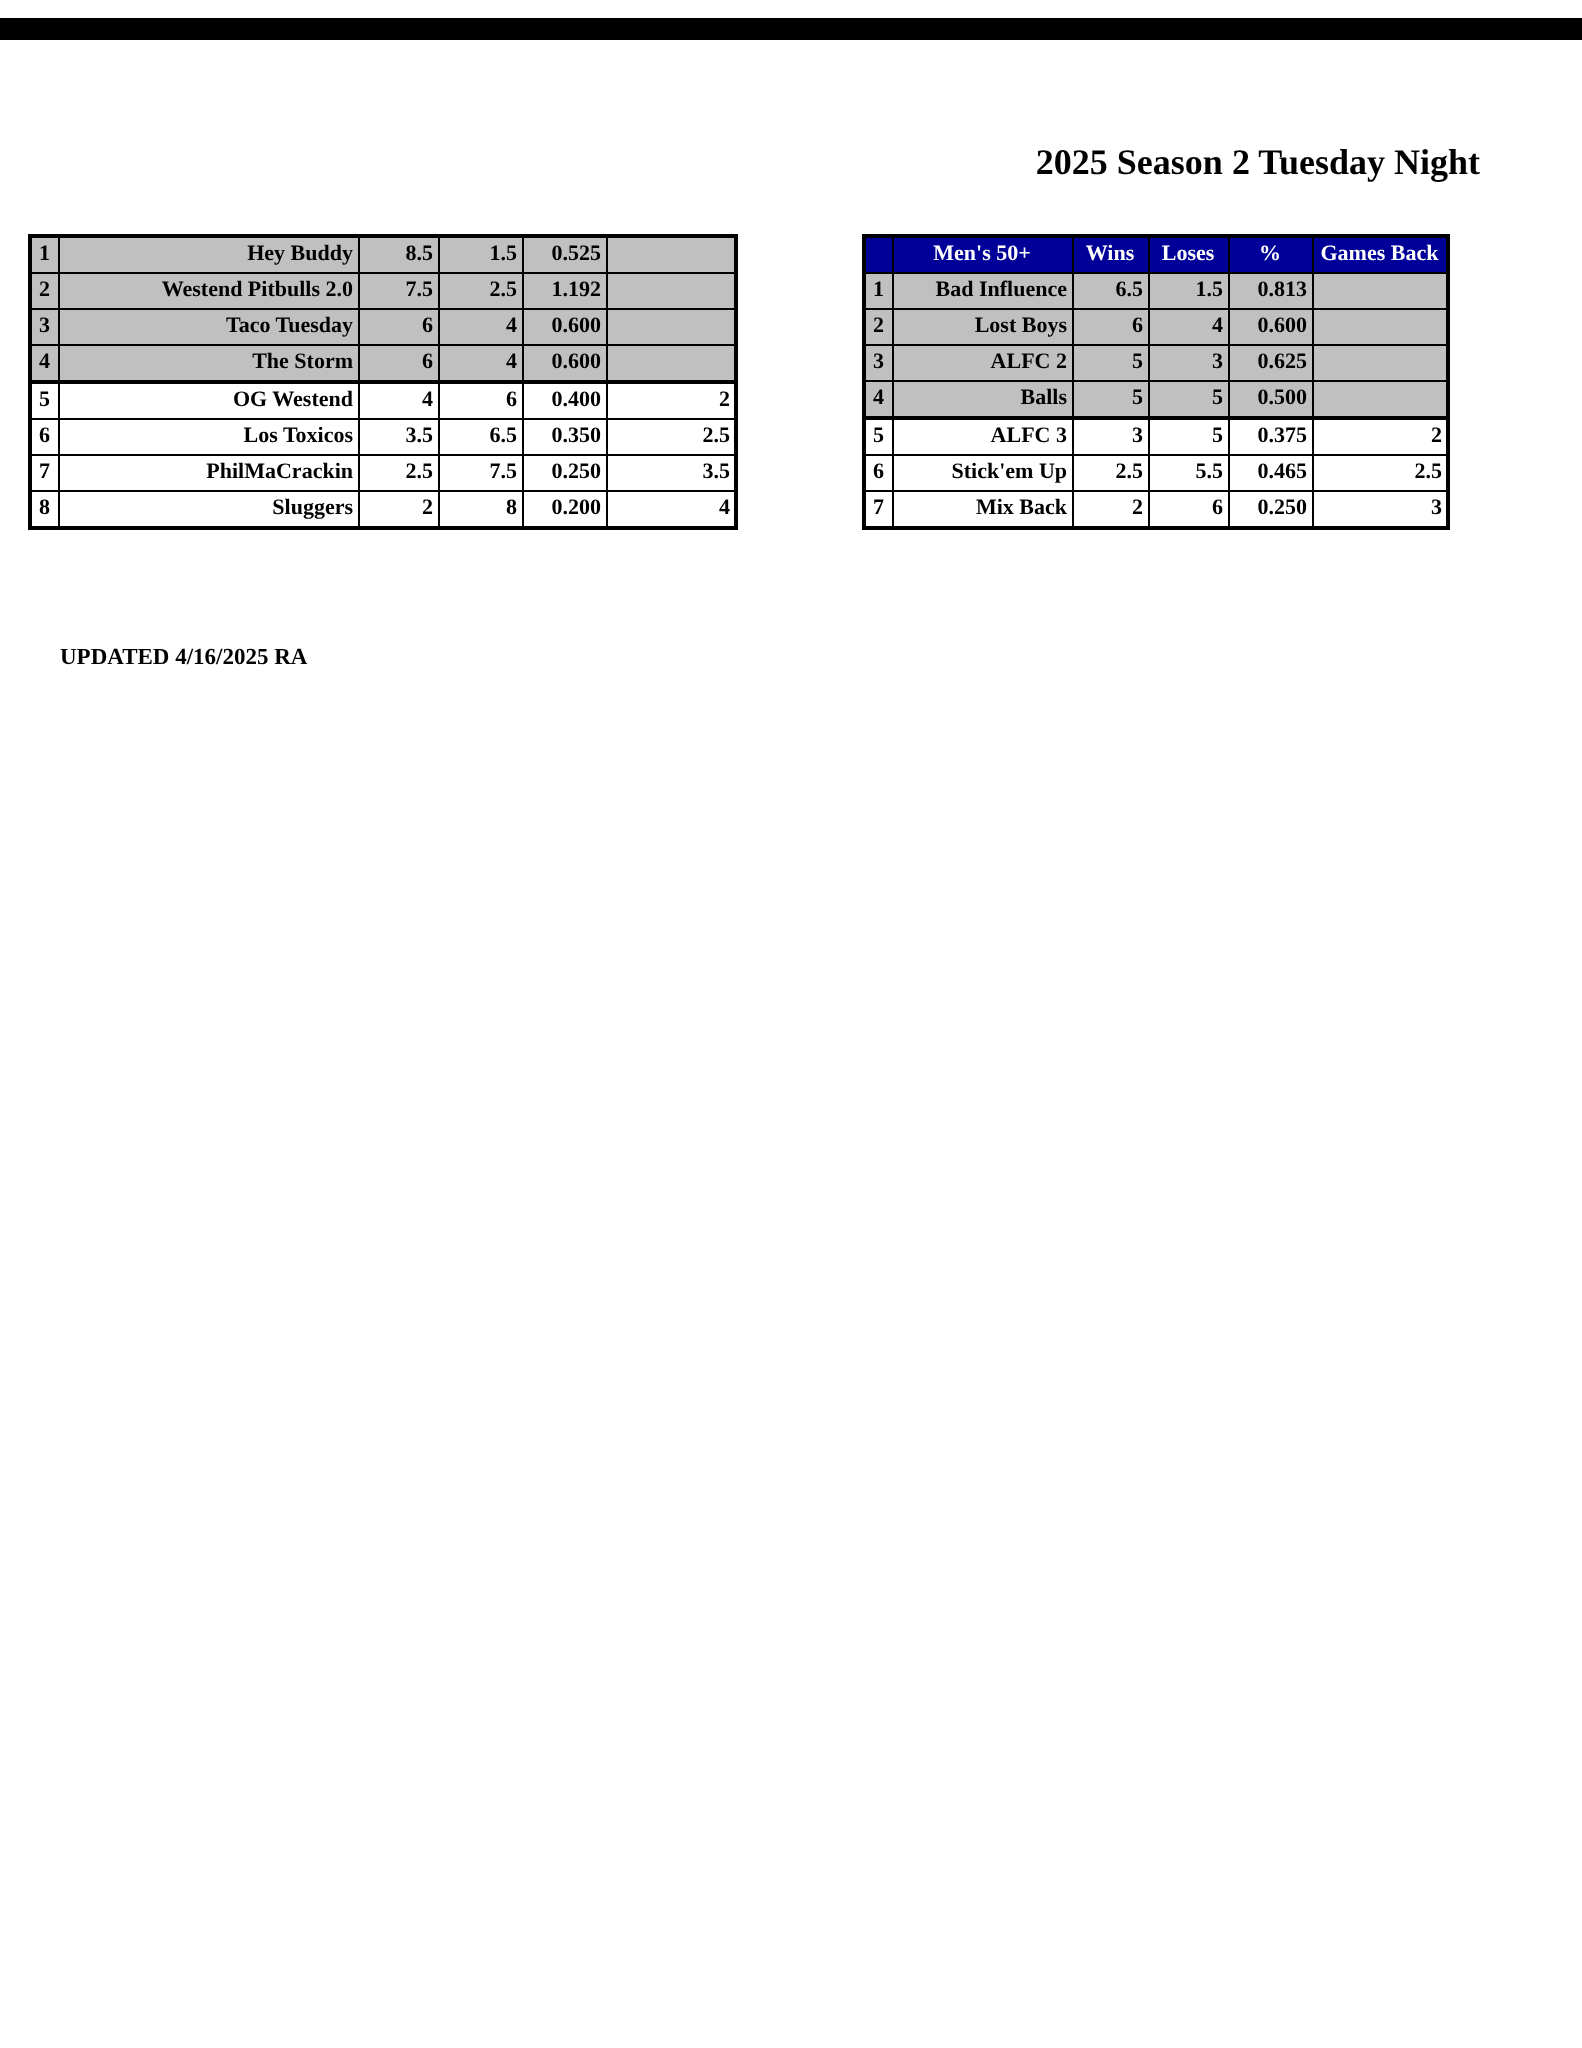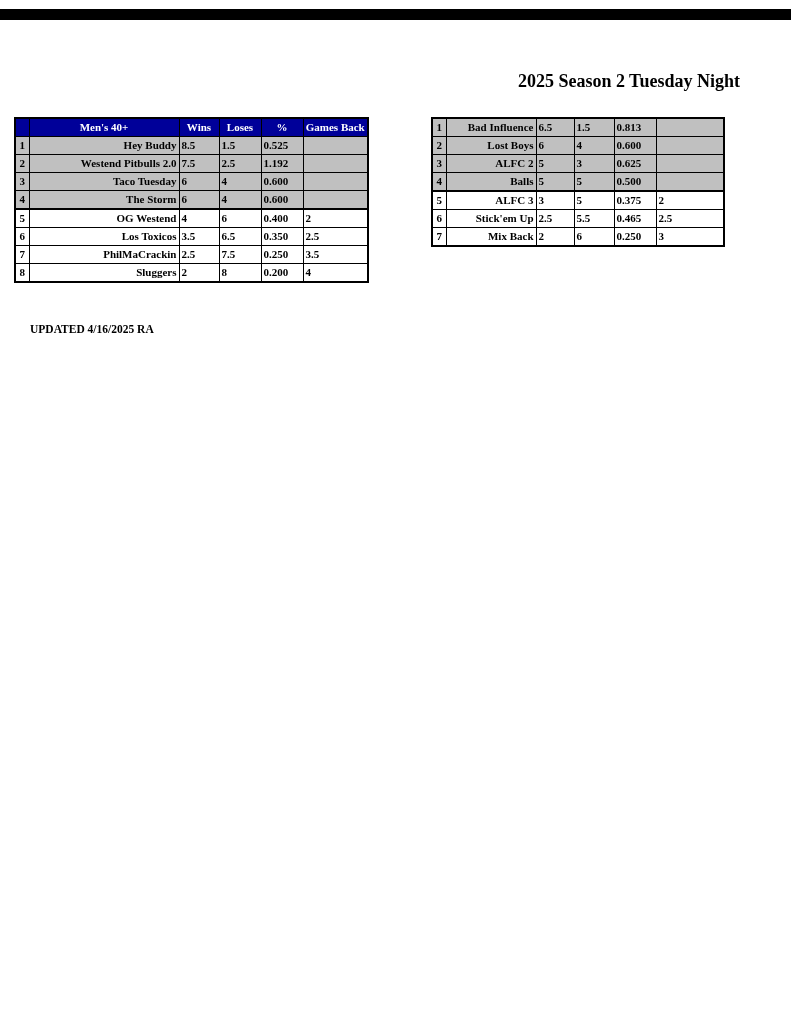--- a/index.html
+++ b/index.html
@@ -48,21 +48,21 @@
     overflow: hidden;
     line-height: 17px;
   }
   table.standings tr.header-row th {
     background: #000099;
     color: #ffffff;
     text-align: center;
   }
   table.standings td.rank { text-align: center; padding: 0 1px; }
   table.standings td.team { text-align: right; padding-left: 2px; }
-  table.standings td.num  { text-align: left; }
+  table.standings td.num  { text-align: right; }
   table.standings tr.shaded td { background: #c0c0c0; }
   table.standings tr.cutoff td { border-bottom: 2px solid #000; }
 
   #table-40 { top: 117px; left: 14px; }
   #table-40 col.c-rank  { width: 14px; }
   #table-40 col.c-team  { width: 150px; }
   #table-40 col.c-wins  { width: 40px; }
   #table-40 col.c-loses { width: 42px; }
   #table-40 col.c-pct   { width: 42px; }
   #table-40 col.c-gb    { width: 65px; }
@@ -84,114 +84,114 @@
   }
 </style>
 </head>
 <body>
 
 <div class="top-bar"></div>
 
 <div class="page-title">2025 Season 2 Tuesday Night</div>
 
 <table class="standings" id="table-40">
+  <colgroup>
+    <col class="c-rank">
+      <col class="c-team">
+      <col class="c-wins">
+      <col class="c-loses">
+      <col class="c-pct">
+      <col class="c-gb">
+  </colgroup>
+  <tbody>
+  <tr class="shaded">
+    <td class="rank">1</td>
+    <td class="team">Hey Buddy</td>
+    <td class="num">8.5</td>
+    <td class="num">1.5</td>
+    <td class="num">0.525</td>
+    <td class="num"></td>
+  </tr>
+  <tr class="shaded">
+    <td class="rank">2</td>
+    <td class="team">Westend Pitbulls 2.0</td>
+    <td class="num">7.5</td>
+    <td class="num">2.5</td>
+    <td class="num">1.192</td>
+    <td class="num"></td>
+  </tr>
+  <tr class="shaded">
+    <td class="rank">3</td>
+    <td class="team">Taco Tuesday</td>
+    <td class="num">6</td>
+    <td class="num">4</td>
+    <td class="num">0.600</td>
+    <td class="num"></td>
+  </tr>
+  <tr class="shaded cutoff">
+    <td class="rank">4</td>
+    <td class="team">The Storm</td>
+    <td class="num">6</td>
+    <td class="num">4</td>
+    <td class="num">0.600</td>
+    <td class="num"></td>
+  </tr>
+  <tr>
+    <td class="rank">5</td>
+    <td class="team">OG Westend</td>
+    <td class="num">4</td>
+    <td class="num">6</td>
+    <td class="num">0.400</td>
+    <td class="num">2</td>
+  </tr>
+  <tr>
+    <td class="rank">6</td>
+    <td class="team">Los Toxicos</td>
+    <td class="num">3.5</td>
+    <td class="num">6.5</td>
+    <td class="num">0.350</td>
+    <td class="num">2.5</td>
+  </tr>
+  <tr>
+    <td class="rank">7</td>
+    <td class="team">PhilMaCrackin</td>
+    <td class="num">2.5</td>
+    <td class="num">7.5</td>
+    <td class="num">0.250</td>
+    <td class="num">3.5</td>
+  </tr>
+  <tr>
+    <td class="rank">8</td>
+    <td class="team">Sluggers</td>
+    <td class="num">2</td>
+    <td class="num">8</td>
+    <td class="num">0.200</td>
+    <td class="num">4</td>
+  </tr>
+</tbody>
+  </table>
+
+<table class="standings" id="table-50">
   <colgroup>
     <col class="c-rank">
       <col class="c-team">
       <col class="c-wins">
       <col class="c-loses">
       <col class="c-pct">
       <col class="c-gb">
   </colgroup>
   <tbody>
       <tr class="header-row">
     <th></th>
-    <th>Men's 40+</th>
+    <th>Men's 50+</th>
     <th>Wins</th>
     <th>Loses</th>
     <th>%</th>
     <th>Games Back</th>
   </tr>
-  <tr class="shaded">
-    <td class="rank">1</td>
-    <td class="team">Hey Buddy</td>
-    <td class="num">8.5</td>
-    <td class="num">1.5</td>
-    <td class="num">0.525</td>
-    <td class="num"></td>
-  </tr>
-  <tr class="shaded">
-    <td class="rank">2</td>
-    <td class="team">Westend Pitbulls 2.0</td>
-    <td class="num">7.5</td>
-    <td class="num">2.5</td>
-    <td class="num">1.192</td>
-    <td class="num"></td>
-  </tr>
-  <tr class="shaded">
-    <td class="rank">3</td>
-    <td class="team">Taco Tuesday</td>
-    <td class="num">6</td>
-    <td class="num">4</td>
-    <td class="num">0.600</td>
-    <td class="num"></td>
-  </tr>
-  <tr class="shaded cutoff">
-    <td class="rank">4</td>
-    <td class="team">The Storm</td>
-    <td class="num">6</td>
-    <td class="num">4</td>
-    <td class="num">0.600</td>
-    <td class="num"></td>
-  </tr>
-  <tr>
-    <td class="rank">5</td>
-    <td class="team">OG Westend</td>
-    <td class="num">4</td>
-    <td class="num">6</td>
-    <td class="num">0.400</td>
-    <td class="num">2</td>
-  </tr>
-  <tr>
-    <td class="rank">6</td>
-    <td class="team">Los Toxicos</td>
-    <td class="num">3.5</td>
-    <td class="num">6.5</td>
-    <td class="num">0.350</td>
-    <td class="num">2.5</td>
-  </tr>
-  <tr>
-    <td class="rank">7</td>
-    <td class="team">PhilMaCrackin</td>
-    <td class="num">2.5</td>
-    <td class="num">7.5</td>
-    <td class="num">0.250</td>
-    <td class="num">3.5</td>
-  </tr>
-  <tr>
-    <td class="rank">8</td>
-    <td class="team">Sluggers</td>
-    <td class="num">2</td>
-    <td class="num">8</td>
-    <td class="num">0.200</td>
-    <td class="num">4</td>
-  </tr>
-</tbody>
-  </table>
-
-<table class="standings" id="table-50">
-  <colgroup>
-    <col class="c-rank">
-      <col class="c-team">
-      <col class="c-wins">
-      <col class="c-loses">
-      <col class="c-pct">
-      <col class="c-gb">
-  </colgroup>
-  <tbody>
   <tr class="shaded">
     <td class="rank">1</td>
     <td class="team">Bad Influence</td>
     <td class="num">6.5</td>
     <td class="num">1.5</td>
     <td class="num">0.813</td>
     <td class="num"></td>
   </tr>
   <tr class="shaded">
     <td class="rank">2</td>

